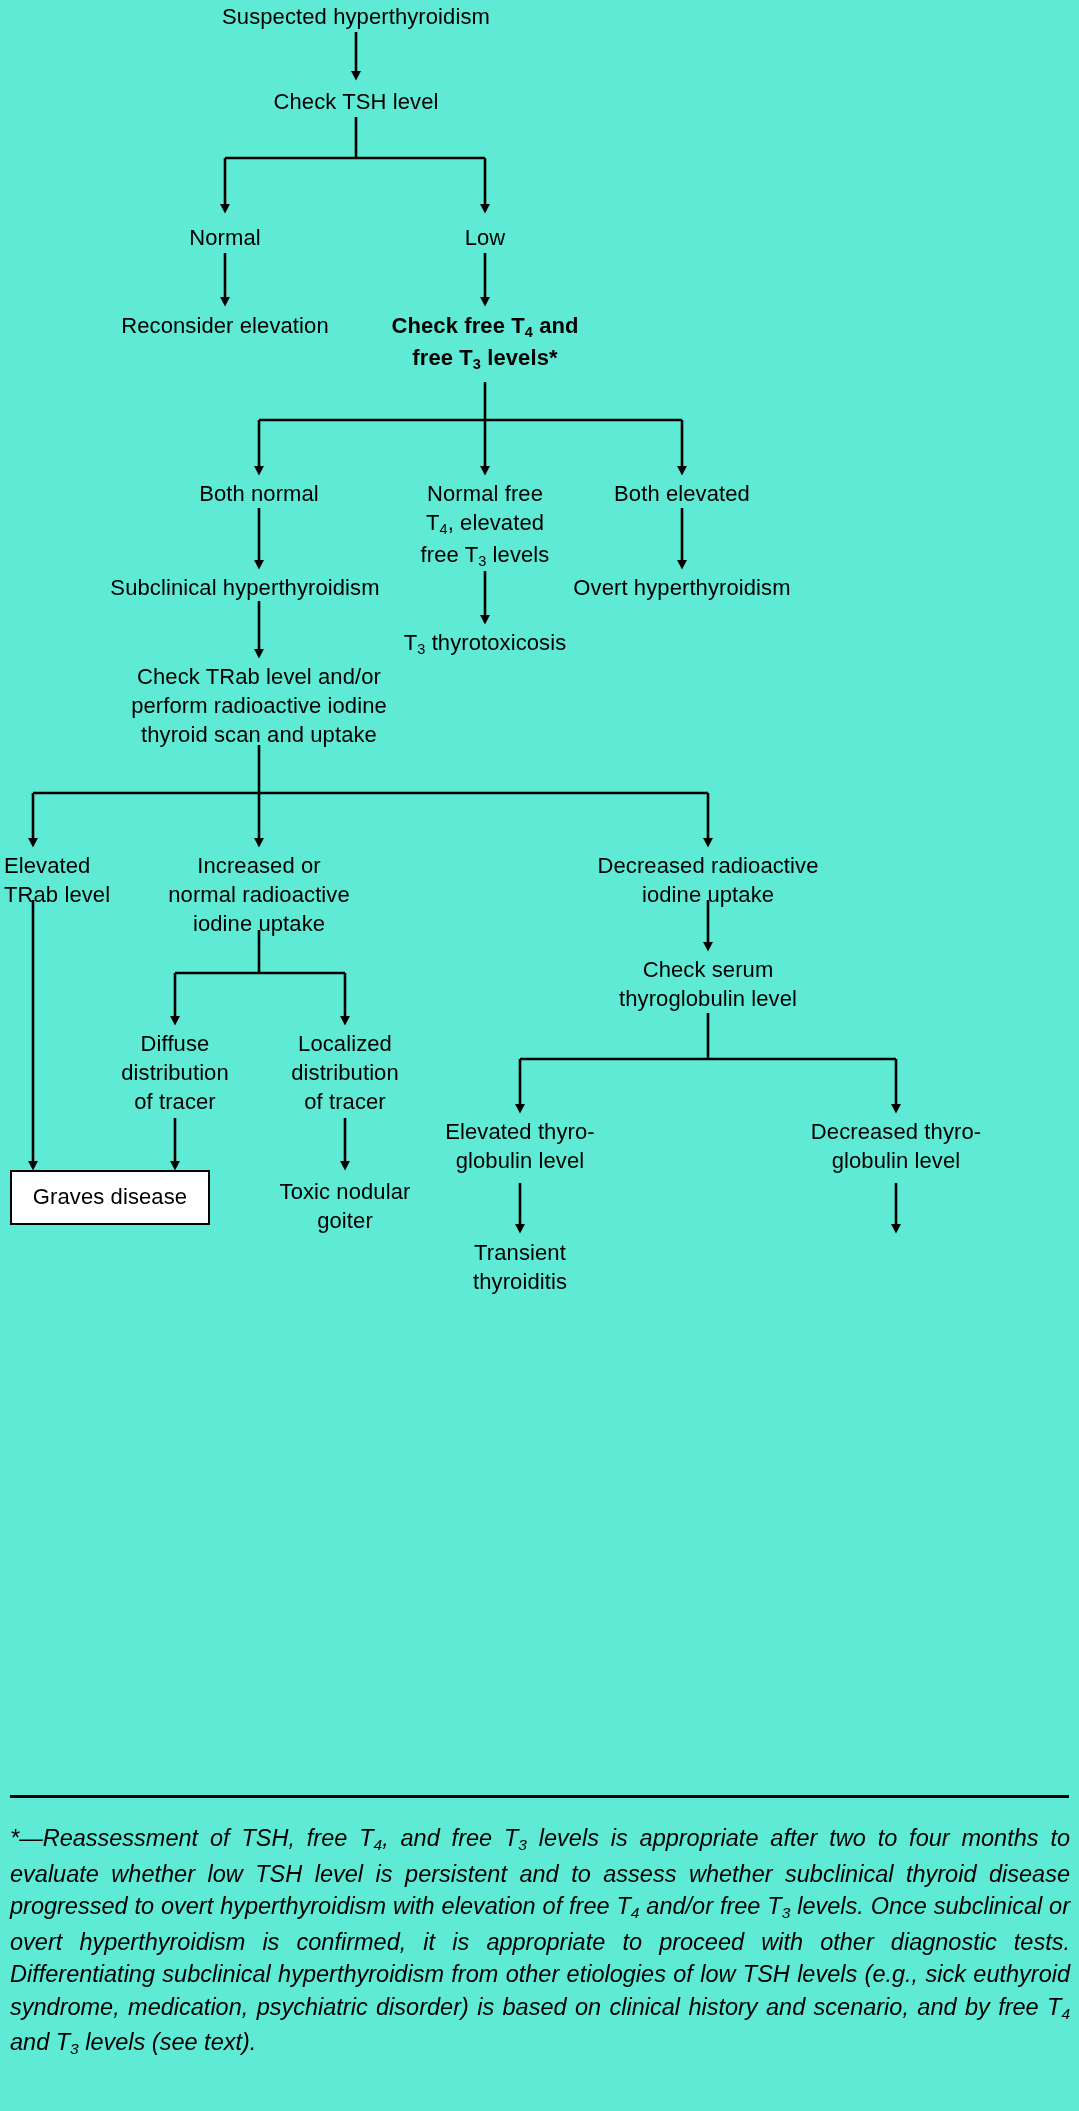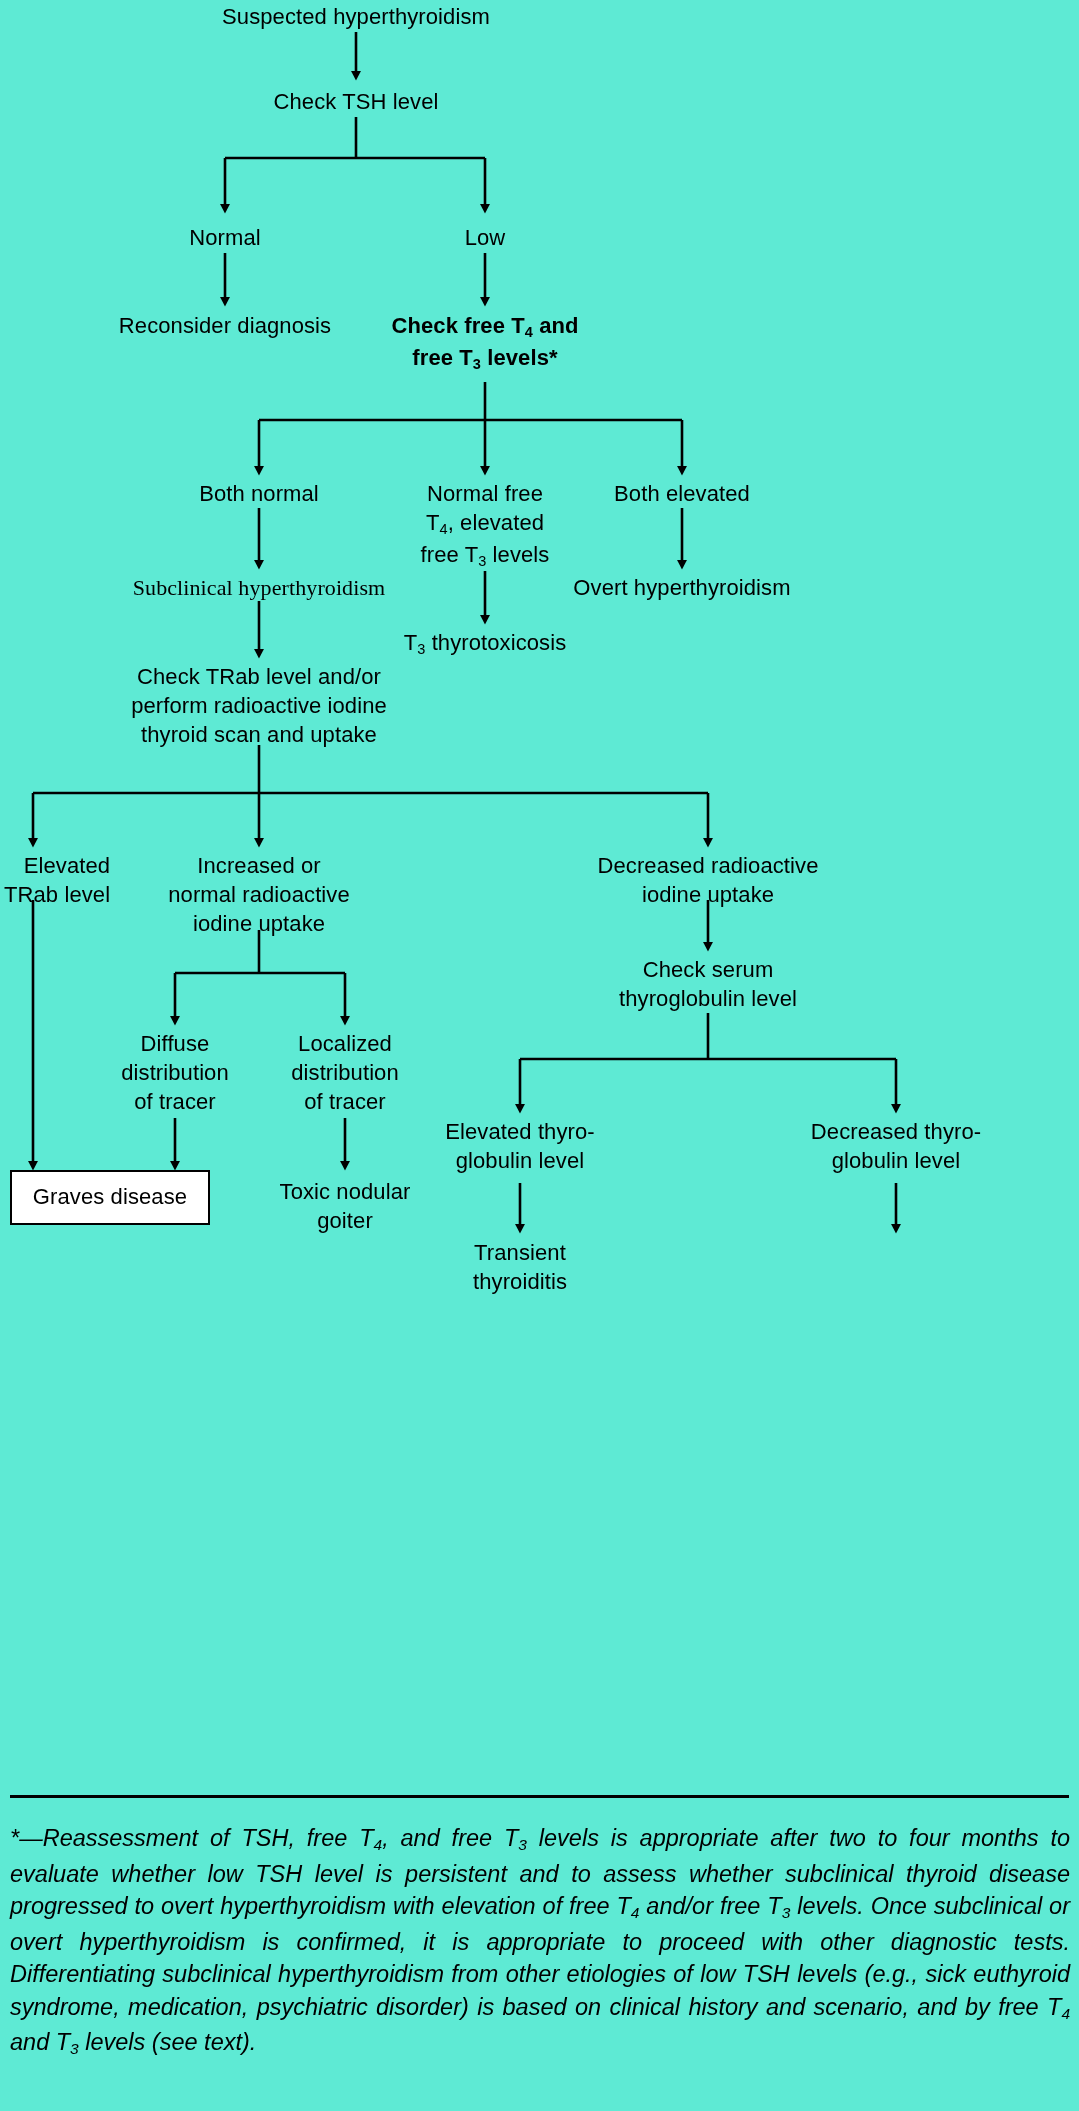--- a/index.html
+++ b/index.html
@@ -20,21 +20,21 @@
   }
   .node {
     position: absolute;
     font-size: 22px;
     line-height: 29px;
     color: #000;
     white-space: pre;
     text-align: center;
     letter-spacing: 0.1px;
   }
-  .node.left { text-align: right; }
+  .node.left { text-align: left; }
   .node.center {
     text-align: center;
     transform: translateX(-50%);
   }
   .boxed {
     border: 2.5px solid #000;
     box-sizing: border-box;
     padding: 10px 16px 12px 16px;
     background: #fff;
   }
@@ -144,31 +144,31 @@
   </svg>
 
   <div class="node center" style="left:356px; top:2px;">Suspected hyperthyroidism</div>
 
   <div class="node center" style="left:356px; top:87px;">Check TSH level</div>
 
   <div class="node center" style="left:225px; top:223px;">Normal</div>
 
   <div class="node center" style="left:485px; top:223px;">Low</div>
 
-  <div class="node center" style="left:225px; top:311px;">Reconsider diagnosis</div>
+  <div class="node center" style="left:225px; top:311px;">Reconsider elevation</div>
 
   <div class="node center" style="left:485px; top:311px;font-weight:bold;"><span><span>Check free T</span><sub>4</sub><span> and</span></span><br><span><span>free T</span><sub>3</sub><span> levels*</span></span></div>
 
   <div class="node center" style="left:259px; top:479px;">Both normal</div>
 
   <div class="node center" style="left:485px; top:479px;"><span>Normal free</span><br><span><span>T</span><sub>4</sub><span>, elevated</span></span><br><span><span>free T</span><sub>3</sub><span> levels</span></span></div>
 
   <div class="node center" style="left:682px; top:479px;text-align:right;">Both elevated</div>
 
-  <div class="node center" style="left:259px; top:573px;font-family:Liberation Serif, serif;">Subclinical hyperthyroidism</div>
+  <div class="node center" style="left:245px; top:573px;">Subclinical hyperthyroidism</div>
 
   <div class="node center" style="left:682px; top:573px;">Overt hyperthyroidism</div>
 
   <div class="node center" style="left:485px; top:628px;"><span>T</span><sub>3</sub><span> thyrotoxicosis</span></div>
 
   <div class="node center" style="left:259px; top:662px;"><span>Check TRab level and/or</span><br><span>perform radioactive iodine</span><br><span>thyroid scan and uptake</span></div>
 
   <div class="node left" style="left:4px; top:851px;"><span>Elevated</span><br><span>TRab level</span></div>
 
   <div class="node center" style="left:259px; top:851px;"><span>Increased or</span><br><span>normal radioactive</span><br><span>iodine uptake</span></div>

